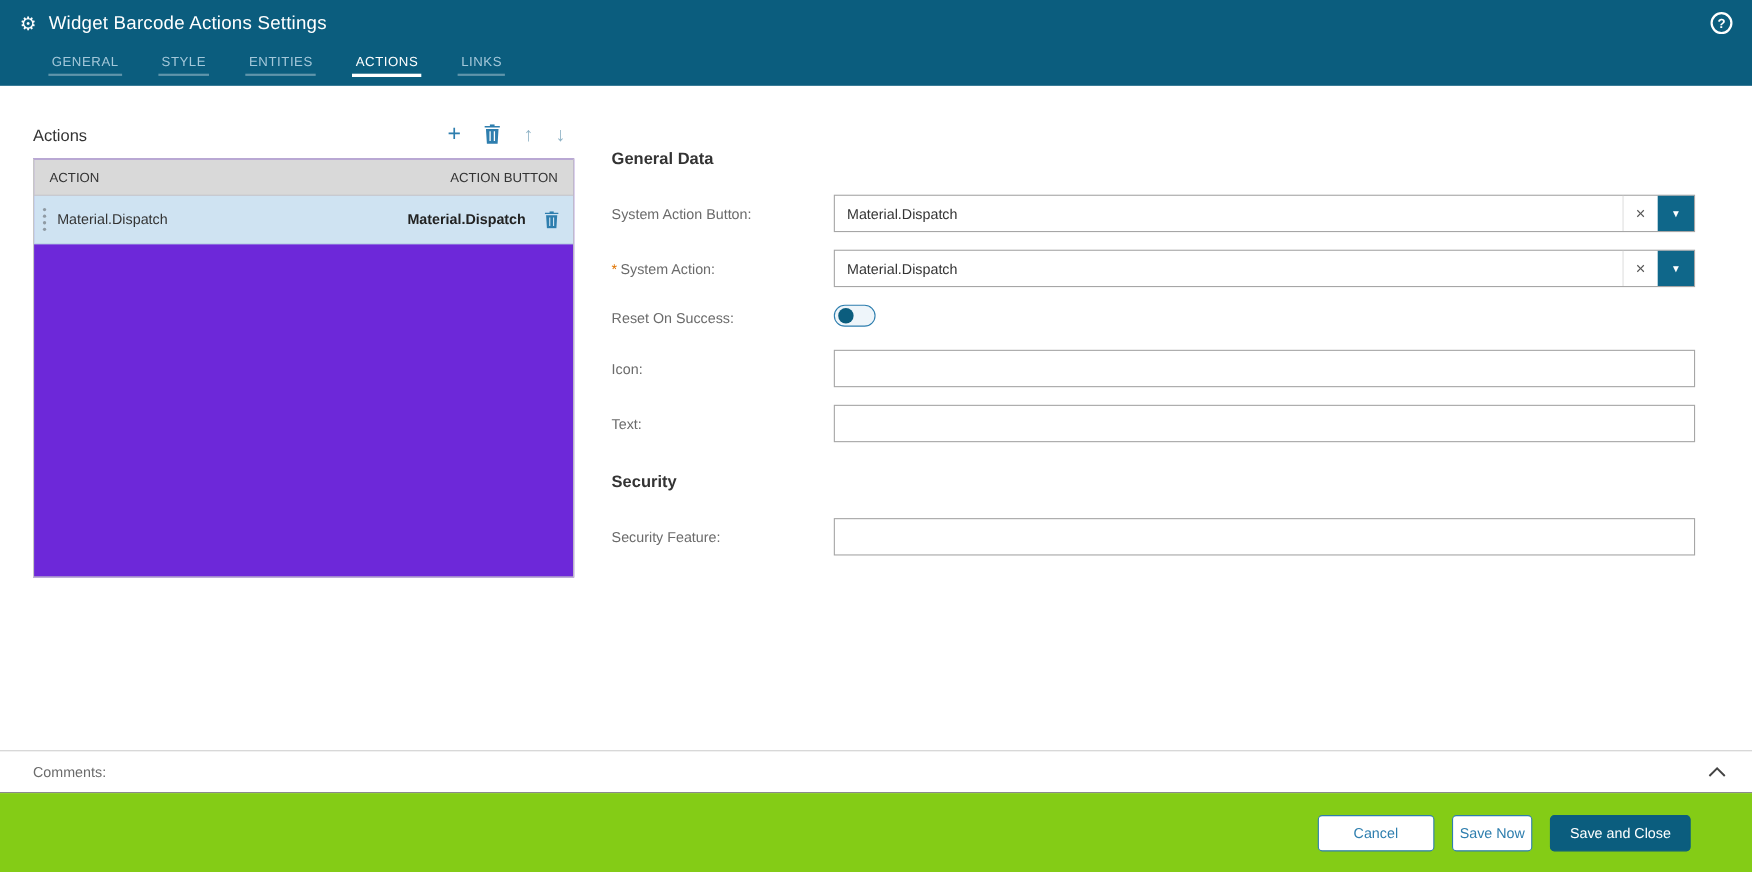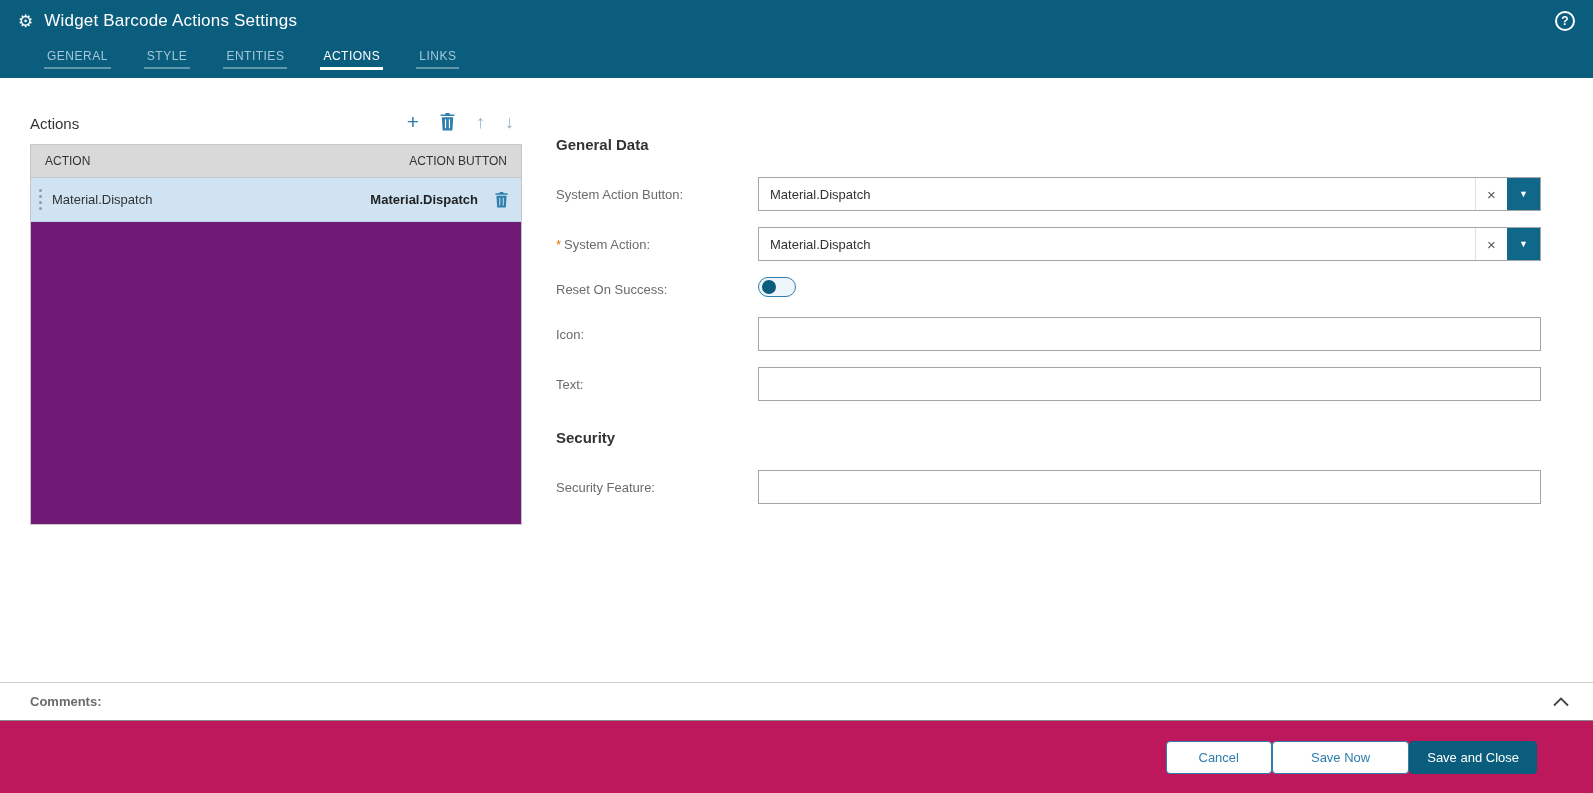--- a/index.html
+++ b/index.html
@@ -38,21 +38,21 @@
 
   
   .left-panel { flex:0 0 492px; margin-left:30px; padding-top:26px; }
   .panel-head { display:flex; align-items:flex-end; justify-content:space-between; margin-bottom:12px; height:28px; }
   .panel-title { font-size:15px; color:#333; }
   .toolbar { display:flex; align-items:center; gap:20px; padding-right:8px; }
   .tool { font-size:21px; color:#2e7eae; cursor:pointer; line-height:1; background:none; border:none; font-family:inherit; }
   .tool.arrow { color:#8fb3c6; font-size:18px; }
   .tool svg { display:block; }
 
-  .grid { border:1px solid #c6c6c6; height:381px; background:#701a75; display:flex; flex-direction:column; }
+  .grid { border:1px solid #c6c6c6; height:381px; background:#6d28d9; display:flex; flex-direction:column; }
   .grid-header {
     display:flex; justify-content:space-between; align-items:center;
     background:#d9d9d9; flex:0 0 33px; padding:0 14px;
     font-size:12px; color:#333; border-bottom:1px solid #c6c6c6;
   }
   .grid-row {
     display:flex; align-items:center; background:#cfe3f2;
     flex:0 0 44px; padding:0 12px 0 8px; font-size:13px;
     border-bottom:1px solid #bcd4e6; cursor:pointer;
   }
@@ -98,32 +98,32 @@
     border-radius:50%; background:#0b5d7e;
   }
 
   
   .comments-bar {
     flex:0 0 39px; background:#fff;
     border-top:1px solid #cfcfcf; border-bottom:1px solid #8a8a8a;
     display:flex; align-items:center; justify-content:space-between;
     padding:0 22px 0 30px;
   }
-  .comments-label { font-size:13px; color:#6b6b6b;font-weight:bold; }
+  .comments-label { font-size:13px; color:#6b6b6b; }
   .collapse { background:none; border:none; cursor:pointer; line-height:0; padding:2px; }
 
   
   .footer {
-    flex:0 0 72px; background:#be185d;
+    flex:0 0 72px; background:#84cc16;
     display:flex; align-items:center; justify-content:flex-end;
-    padding-right:56px;
+    gap:16px; padding-right:56px;
   }
   .btn {
     height:33px; border-radius:4px; font-size:13px; font-family:inherit;
-    cursor:pointer; padding:0 38px;
+    cursor:pointer; padding:0 6px;
   }
   .btn-secondary { background:#fff; border:1px solid #2e7eae; color:#2e7eae; }
   .btn-secondary.wide { padding:0 32px; }
   .btn-primary { background:#0b5d7e; border:1px solid #0b5d7e; color:#fff; padding:0 17px; }
 </style>
 </head>
 <body>
 
 <div class="app">
 

